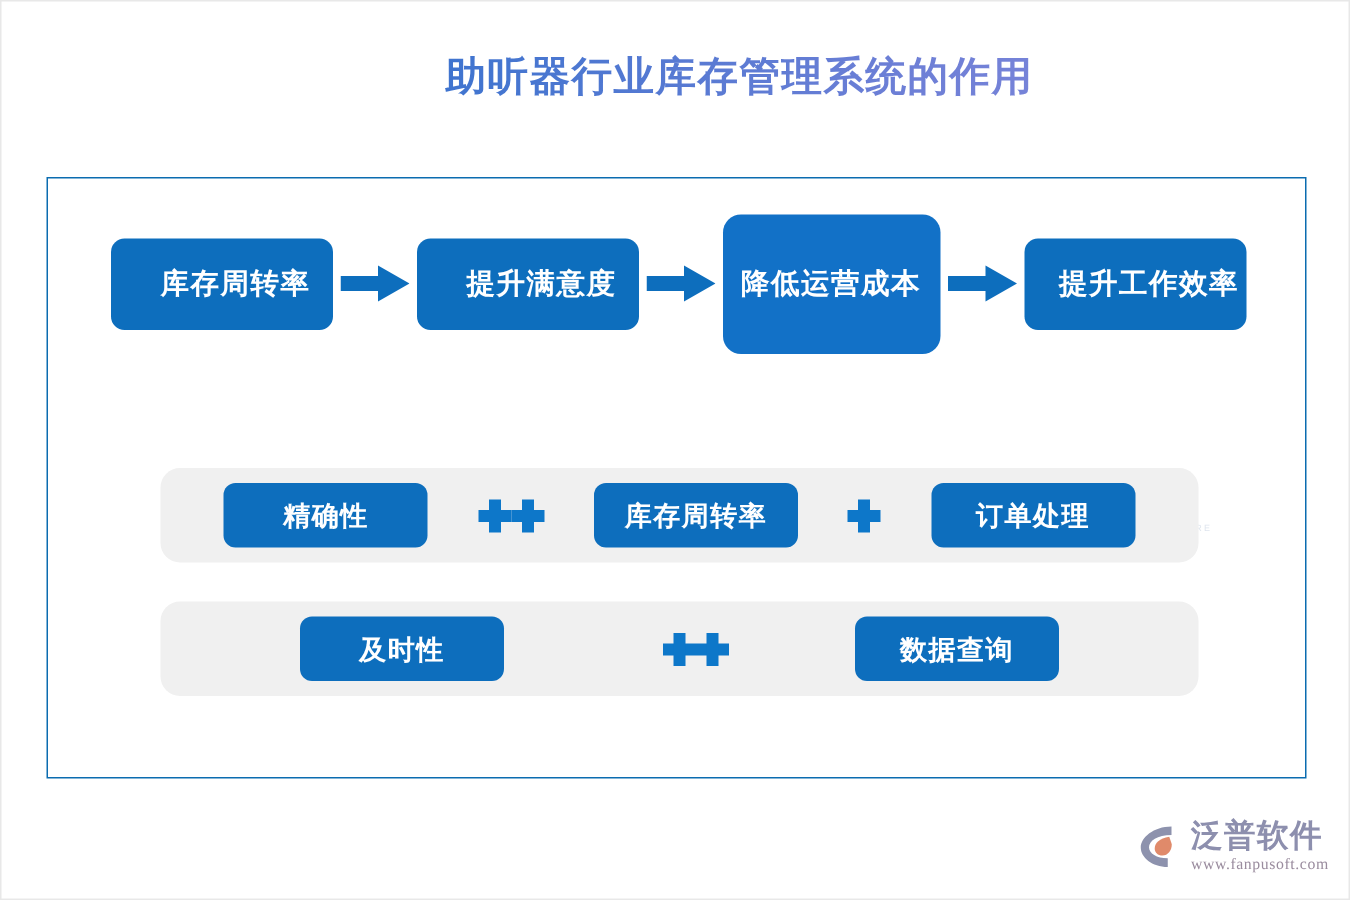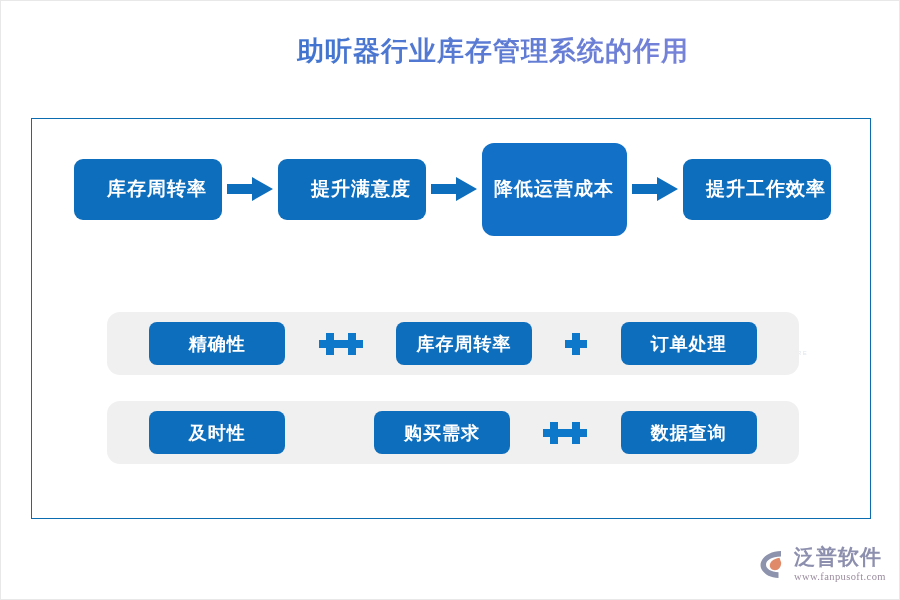--- a/index.html
+++ b/index.html
@@ -292,23 +292,20 @@
       <div class="attr-cell">
         <div class="attr-box">订单处理</div>
       </div>
     </div>
 
     <div class="attr-row" id="attr-row-2">
       <div class="attr-cell">
         <div class="attr-box">及时性</div>
       </div>
       <div class="plus-sign hidden"></div>
-      <div class="attr-cell">
-        <div class="attr-box">购买需求</div>
-      </div>
       <div class="plus-sign"></div>
       <div class="plus-sign"></div>
       <div class="attr-cell">
         <div class="attr-box">数据查询</div>
       </div>
     </div>
 
   </div>
 
   <div id="brand-logo">

